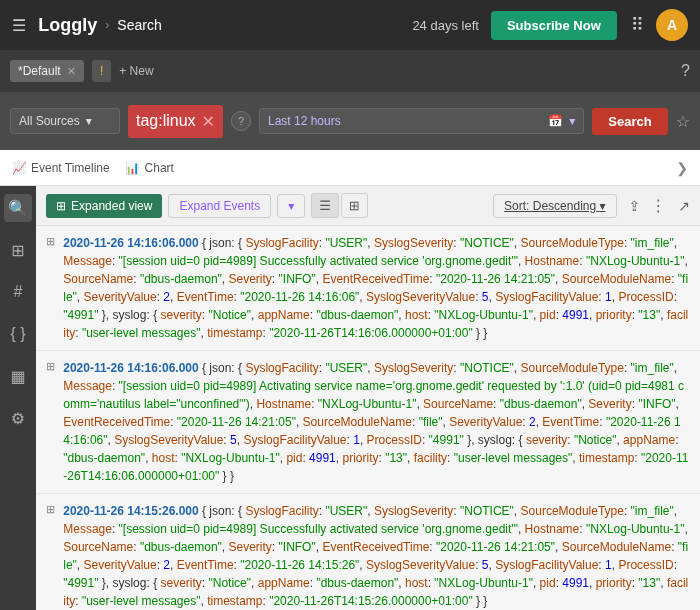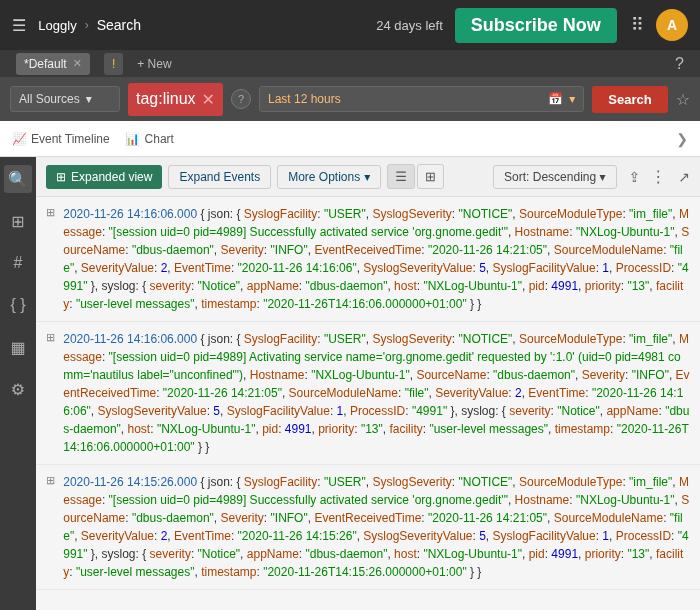--- a/index.html
+++ b/index.html
@@ -8,47 +8,47 @@
     
     .top-nav {
       background: #2c2c2c;
       height: 50px;
       display: flex;
       align-items: center;
       padding: 0 12px;
       color: #fff;
     }
     .hamburger-icon { color: #ccc; font-size: 16px; margin-right: 12px; cursor: pointer; }
-    .nav-logo { color: #fff; font-size: 13px; font-weight: 400; }
+    .nav-logo { color: #fff; font-size: 18px; font-weight: 700; }
     .nav-separator { color: #888; margin: 0 8px; }
     .nav-current { color: #fff; font-size: 14px; font-weight: 500; }
     .nav-spacer { flex: 1; }
     .days-left { color: #ccc; font-size: 13px; margin-right: 12px; }
     .subscribe-btn {
       background: #1a9b6e;
       color: #fff;
       border: none;
       border-radius: 4px;
       padding: 7px 16px;
-      font-size: 18px;
+      font-size: 13px;
       font-weight: 600;
       cursor: pointer;
       margin-right: 14px;
     }
     .grid-icon { color: #ccc; font-size: 18px; margin-right: 12px; cursor: pointer; }
     .avatar { background: #e8a020; border-radius: 50%; width: 32px; height: 32px; display: flex; align-items: center; justify-content: center; color: #fff; font-size: 14px; font-weight: 700; cursor: pointer; }
 
     
     .tab-bar {
       background: #3a3a3a;
-      height: 27px;
-      display: flex;
-      align-items: center;
-      padding: 0 16px;
-      gap: 14px;
+      height: 42px;
+      display: flex;
+      align-items: center;
+      padding: 0 10px;
+      gap: 8px;
     }
     .tab {
       background: #555;
       color: #eee;
       border-radius: 3px;
       padding: 4px 8px;
       font-size: 12px;
       display: flex;
       align-items: center;
       gap: 4px;
@@ -65,21 +65,21 @@
       align-items: center;
       gap: 3px;
       justify-content: flex-end;
     }
     .tab-spacer { flex: 1; }
     .help-btn { color: #bbb; font-size: 16px; cursor: pointer; background: none; border: none; }
 
     
     .search-bar {
       background: #4a4a4a;
-      height: 44px;
+      height: 58px;
       display: flex;
       align-items: center;
       padding: 0 10px;
       gap: 8px;
     }
     .sources-select {
       background: #555;
       color: #ddd;
       border: 1px solid #666;
       border-radius: 3px;
@@ -99,21 +99,21 @@
       padding: 7px 8px;
       font-size: 16px;
       display: flex;
       align-items: center;
       gap: 6px;
     }
     .tag-x { color: #ffaaaa; cursor: pointer; }
     .query-help { color: #aaa; background: #555; border: 1px solid #777; border-radius: 50%; width: 20px; height: 20px; display: flex; align-items: center; justify-content: center; font-size: 11px; cursor: pointer; }
     .time-picker {
       background: #555;
-      color: #fdba74;
+      color: #c4b5fd;
       border: 1px solid #666;
       border-radius: 3px;
       padding: 5px 8px;
       font-size: 12px;
       display: flex;
       align-items: center;
       gap: 6px;
       cursor: pointer;
       flex: 1;
     }
@@ -180,48 +180,48 @@
       border-radius: 3px;
       padding: 5px 10px;
       font-size: 12px;
       cursor: pointer;
       display: flex;
       align-items: center;
       gap: 5px;
     }
     .toolbar-btn {
       background: none;
-      color: #0c4a6e;
+      color: #8b5cf6;
       border: 1px solid #ccc;
       border-radius: 3px;
       padding: 4px 10px;
       font-size: 12px;
       cursor: pointer;
       display: flex;
       align-items: center;
       gap: 4px;
     }
     .toolbar-spacer { flex: 1; }
     .view-icons { display: flex; gap: 2px; align-items: center; }
     .view-icon-btn { background: none; border: 1px solid #ccc; border-radius: 3px; padding: 4px 7px; cursor: pointer; color: #555; font-size: 13px; }
     .view-icon-btn.active { background: #ddd; }
-    .sort-btn { background: none; border: 1px solid #ccc; border-radius: 3px; padding: 4px 10px; font-size: 12px; cursor: pointer; color: #444; }
+    .sort-btn { background: none; border: 1px solid #ccc; border-radius: 3px; padding: 4px 10px; font-size: 12px; cursor: pointer; color: #444; text-decoration: underline; }
     .share-icon { color: #666; font-size: 14px; cursor: pointer; margin-left: 6px; }
     .more-icon { color: #666; font-size: 16px; cursor: pointer; margin-left: 4px; }
 
     .log-entry {
       border-bottom: 1px solid #e8e8e8;
       padding: 8px 10px;
       display: flex;
       align-items: flex-start;
       gap: 8px;
     }
     .log-expand { color: #888; cursor: pointer; margin-top: 1px; font-size: 11px; }
     .log-body { flex: 1; line-height: 1.5; }
-    .log-timestamp { color: #2266aa; font-weight: 400; white-space: nowrap; }
+    .log-timestamp { color: #2266aa; font-weight: 700; white-space: nowrap; }
     .log-text { color: #333; word-break: break-all; }
     .log-key { color: #aa4400; }
     .log-string { color: #008800; }
     .log-number { color: #0000cc; }
 
     
     .app-wrapper { width: 700px; height: 610px; overflow: hidden; display: flex; flex-direction: column; }
     .main-area { display: flex; flex: 1; overflow: hidden; }
     .content-wrapper { flex: 1; display: flex; flex-direction: column; overflow: hidden; }
     .scrollable-content { flex: 1; overflow-y: auto; }
@@ -308,21 +308,20 @@
 
       <div class="toolbar">
         <button class="expanded-view-btn">
           <span>⊞</span>
           <span>Expanded view</span>
         </button>
         <button class="toolbar-btn">
           <span>Expand Events</span>
         </button>
         <button class="toolbar-btn">
-          <span>More Options</span>
           <span>▾</span>
         </button>
         <div class="view-icons">
           <button class="view-icon-btn active">☰</button>
           <button class="view-icon-btn">⊞</button>
         </div>
         <div class="toolbar-spacer"></div>
         <button class="sort-btn">
           <span>Sort: Descending</span>
           <span>▾</span>

